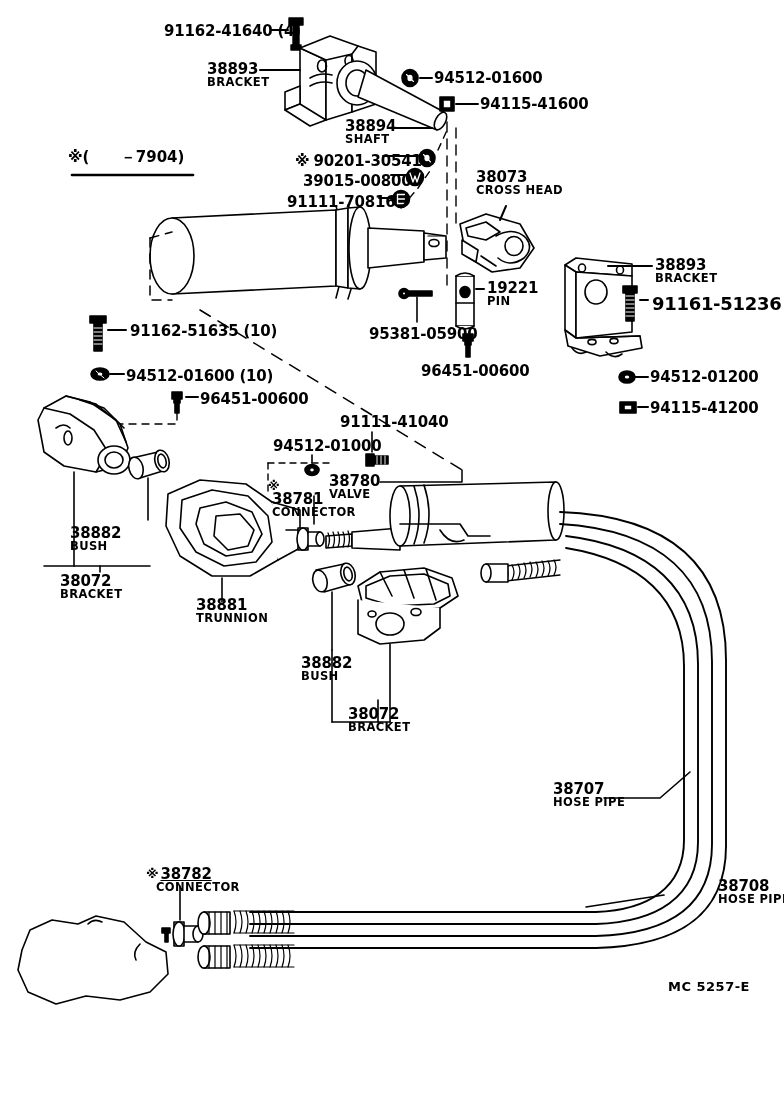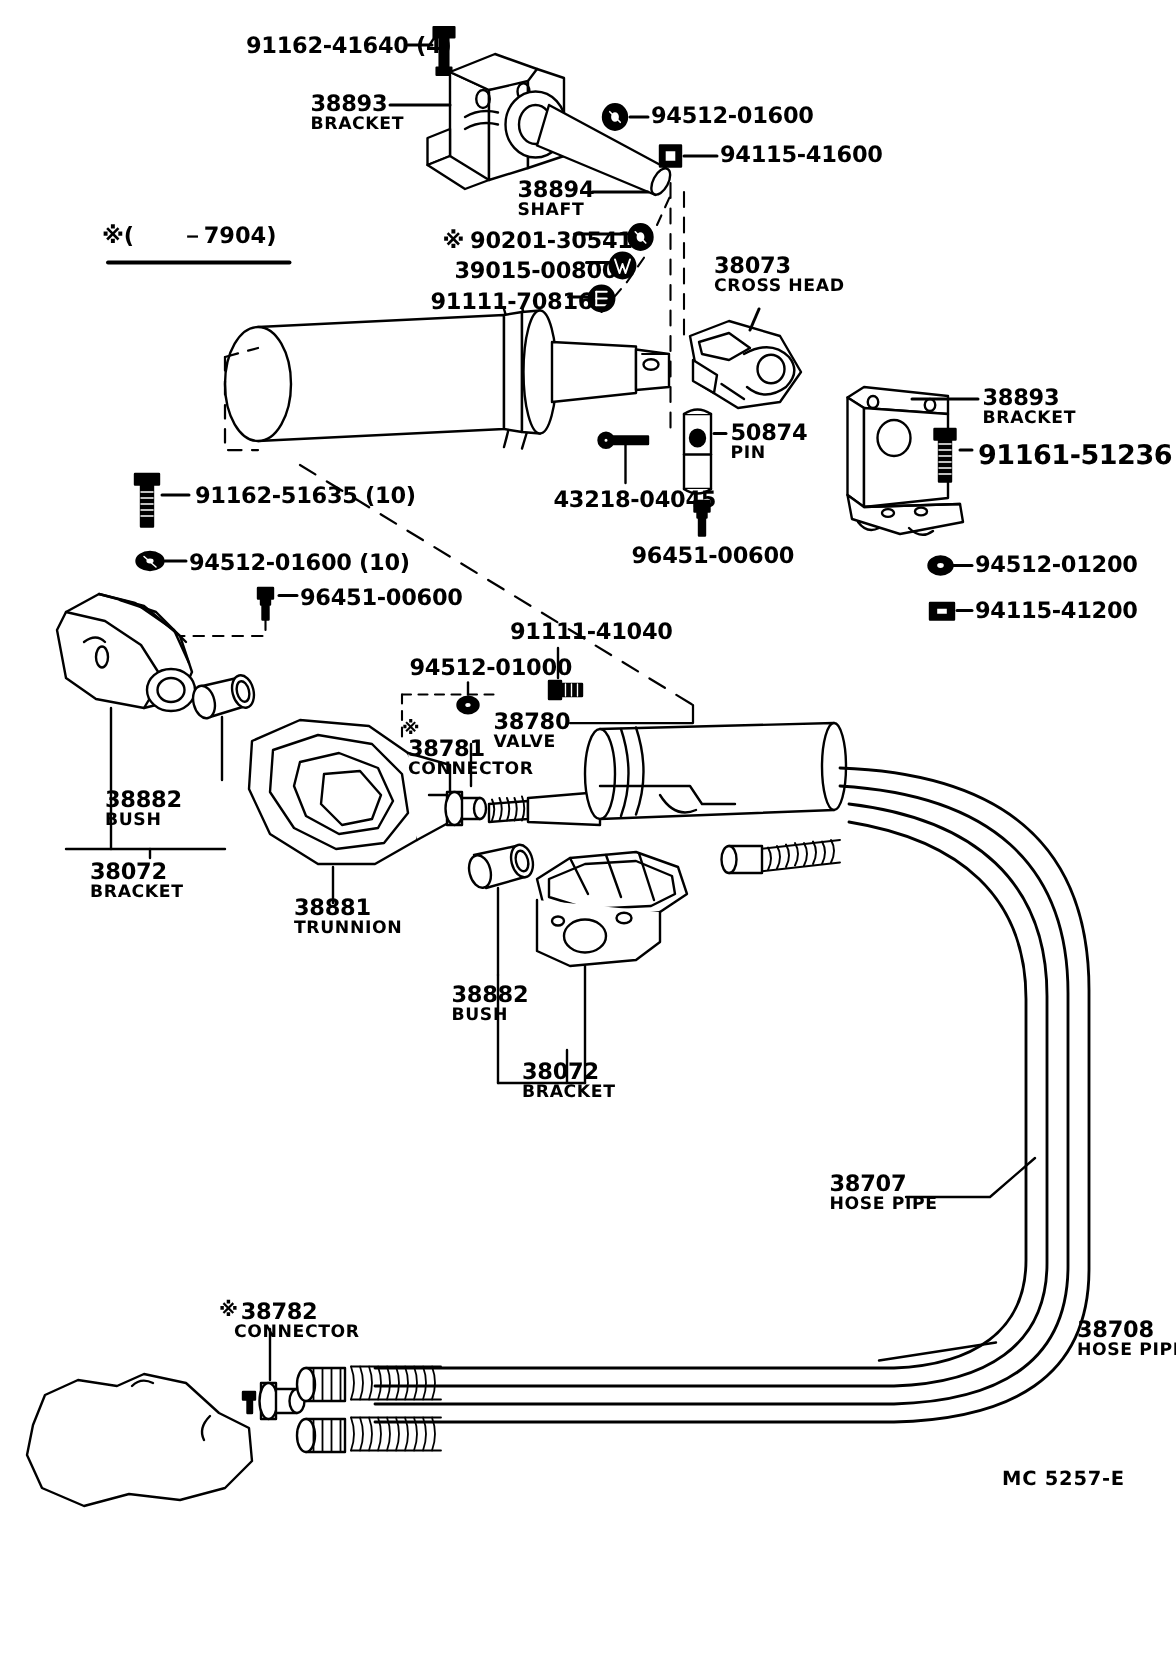--- a/index.html
+++ b/index.html
@@ -446,26 +446,26 @@
   <div class="blk" style="left:655px;top:258px;">
     <div class="lbl pn" style="position:static;">38893</div>
     <div class="lbl cap" style="position:static;">BRACKET</div>
   </div>
 
   <div class="blk" style="left:652px;top:295px;">
     <span class="lbl pn2" style="position:static;">91161-51236</span><span class="lbl pn2" style="position:static;padding-left:5px;">(6)</span>
   </div>
 
   <div class="blk" style="left:487px;top:281px;">
-    <div class="lbl pn" style="position:static;">50874</div>
+    <div class="lbl pn" style="position:static;">19221</div>
     <div class="lbl cap" style="position:static;">PIN</div>
   </div>
 
   <div class="blk" style="left:369px;top:325px;">
-    <span class="lbl pn" style="position:static;">43218-04045</span>
+    <span class="lbl pn" style="position:static;">95381-05900</span>
   </div>
 
   <div class="blk" style="left:421px;top:362px;">
     <span class="lbl pn" style="position:static;">96451-00600</span>
   </div>
 
   <div class="blk" style="left:650px;top:368px;">
     <span class="lbl pn" style="position:static;">94512-01200</span>
   </div>
 
@@ -537,18 +537,18 @@
   </div>
 
   <div class="blk" style="left:718px;top:879px;">
     <div class="lbl pn" style="position:static;">38708</div>
     <div class="lbl cap" style="position:static;">HOSE PIPE</div>
   </div>
 
   <div class="blk" style="left:146px;top:867px;">
     <div style="display:flex;align-items:flex-start;">
       <span class="lbl pn" style="position:static;font-size:13px;padding-right:2px;">※</span>
-      <span class="lbl pn" style="position:static;">38782</span>
+      <span class="lbl pn" style="position:static;text-decoration:underline;">38782</span>
     </div>
     <div class="lbl cap" style="position:static;padding-left:10px;">CONNECTOR</div>
   </div>
 
 </div>
 
 </body></html>

